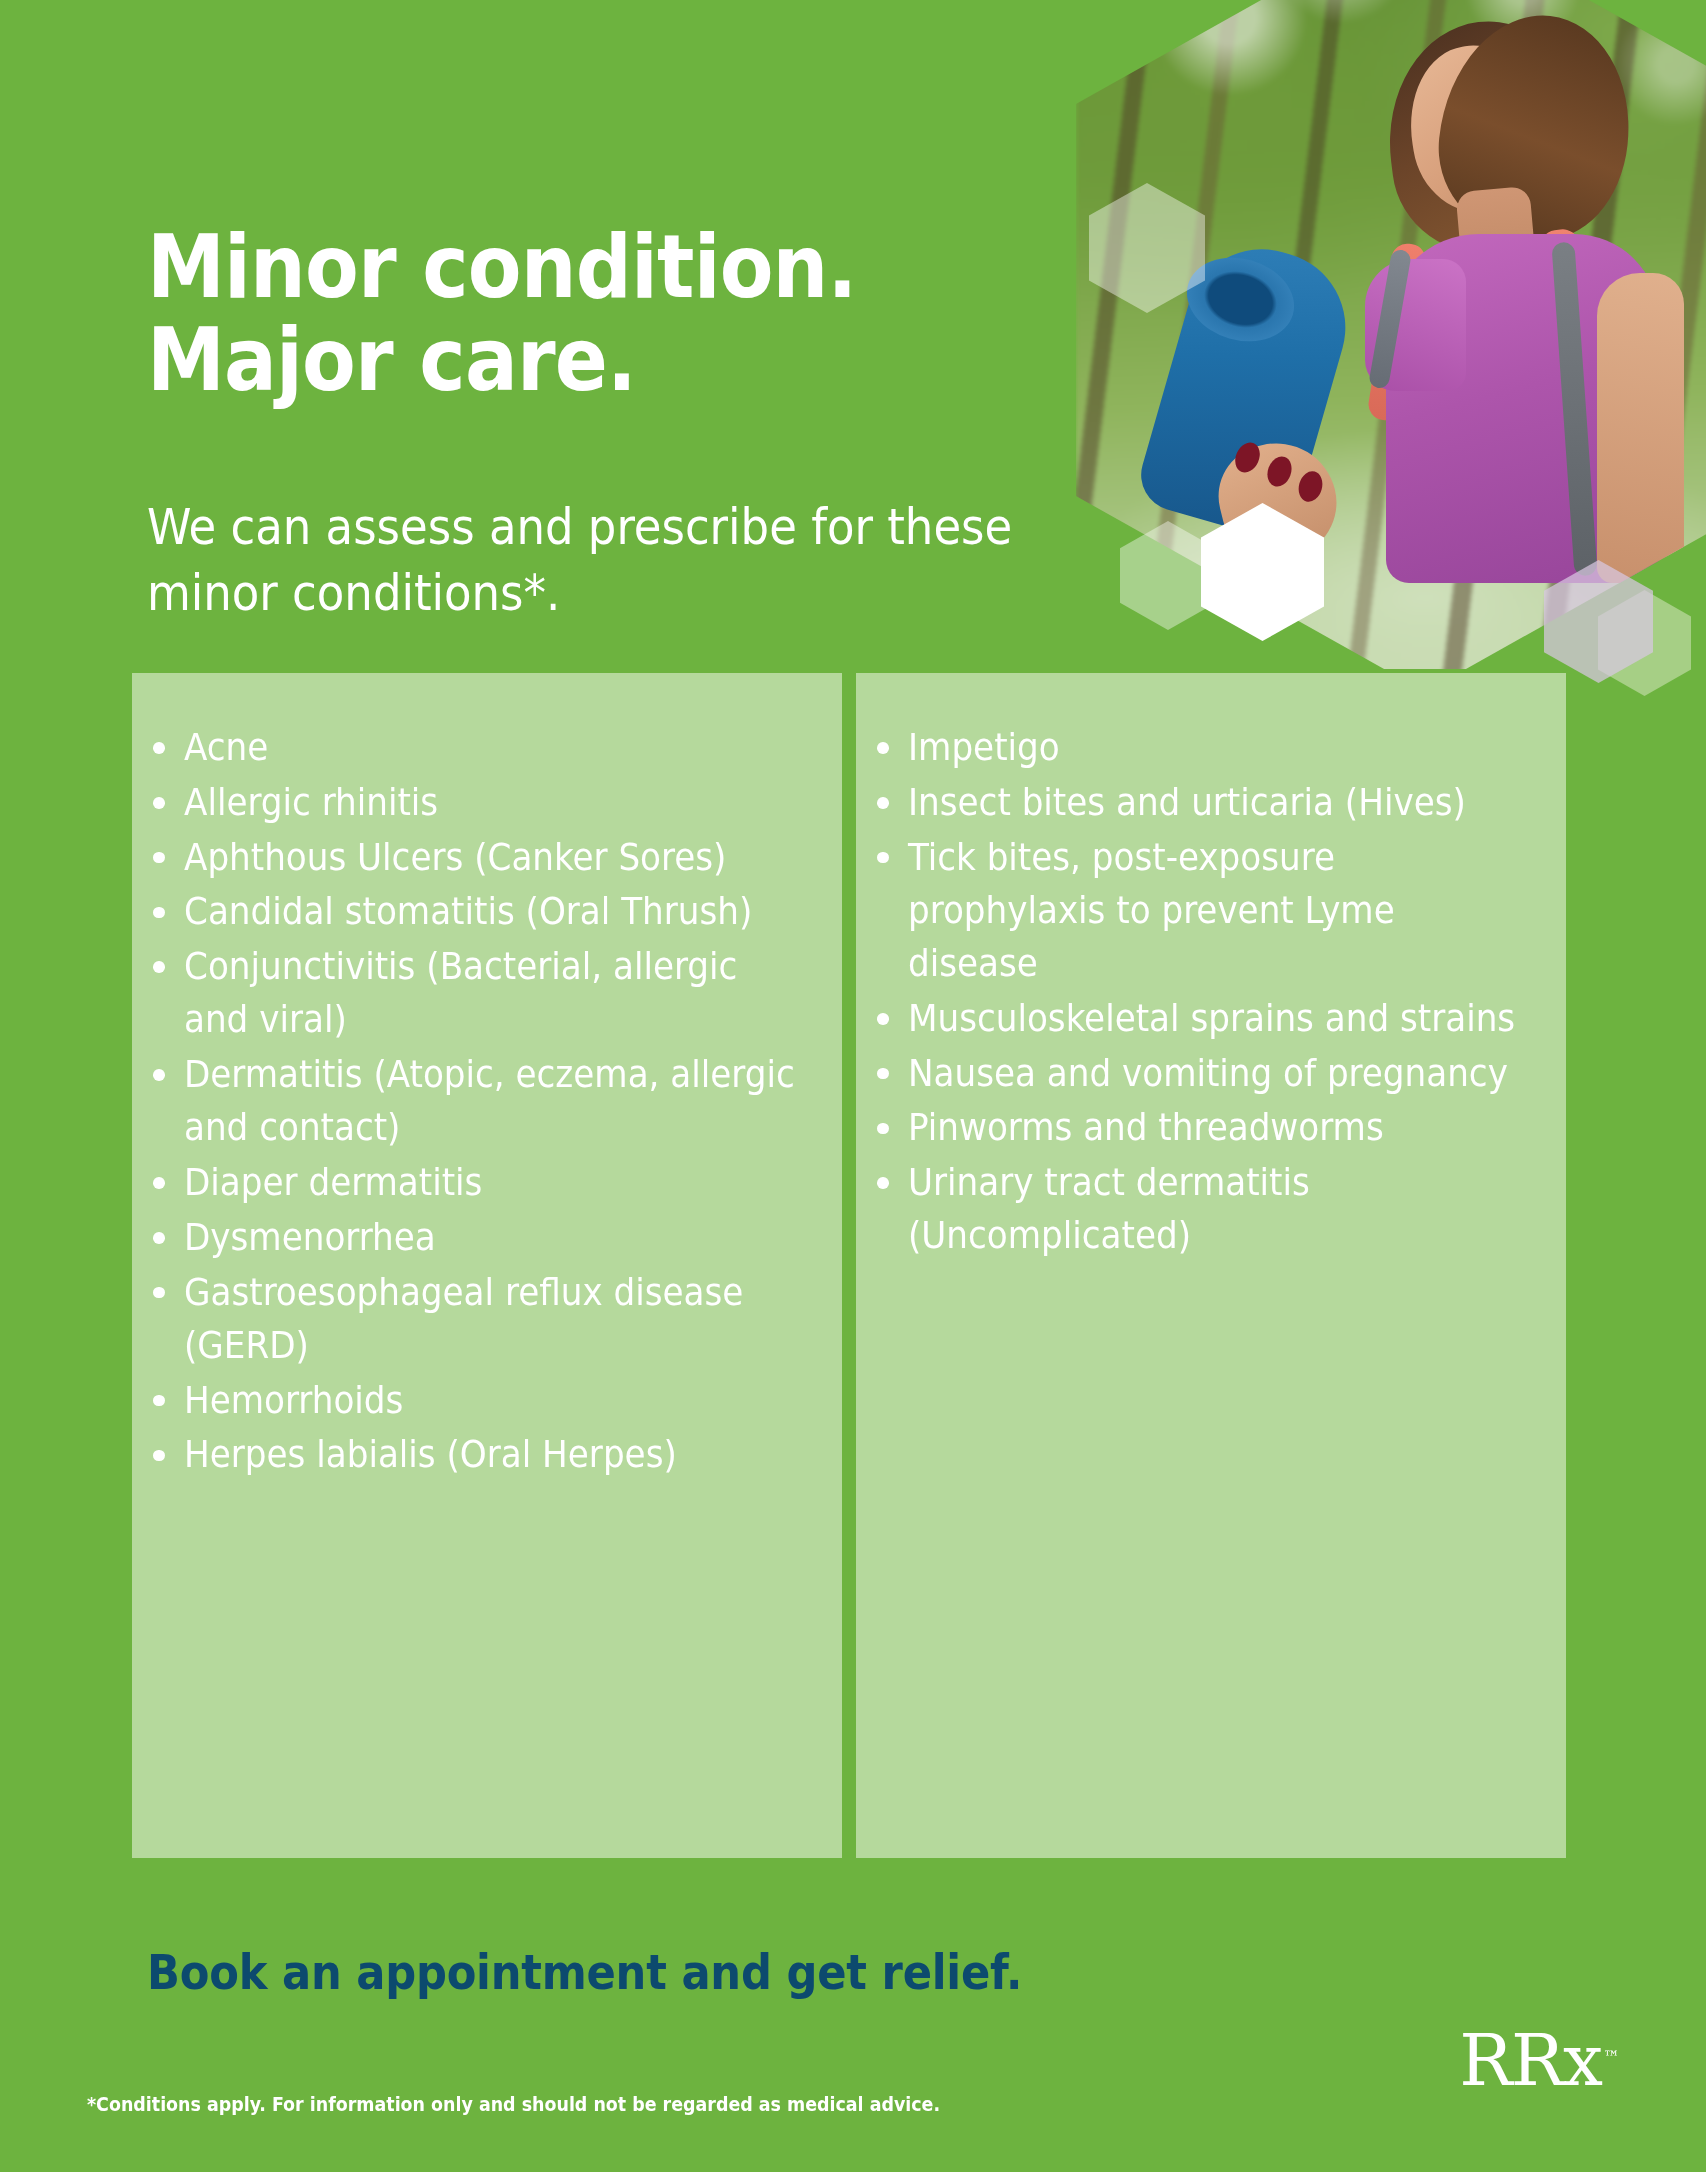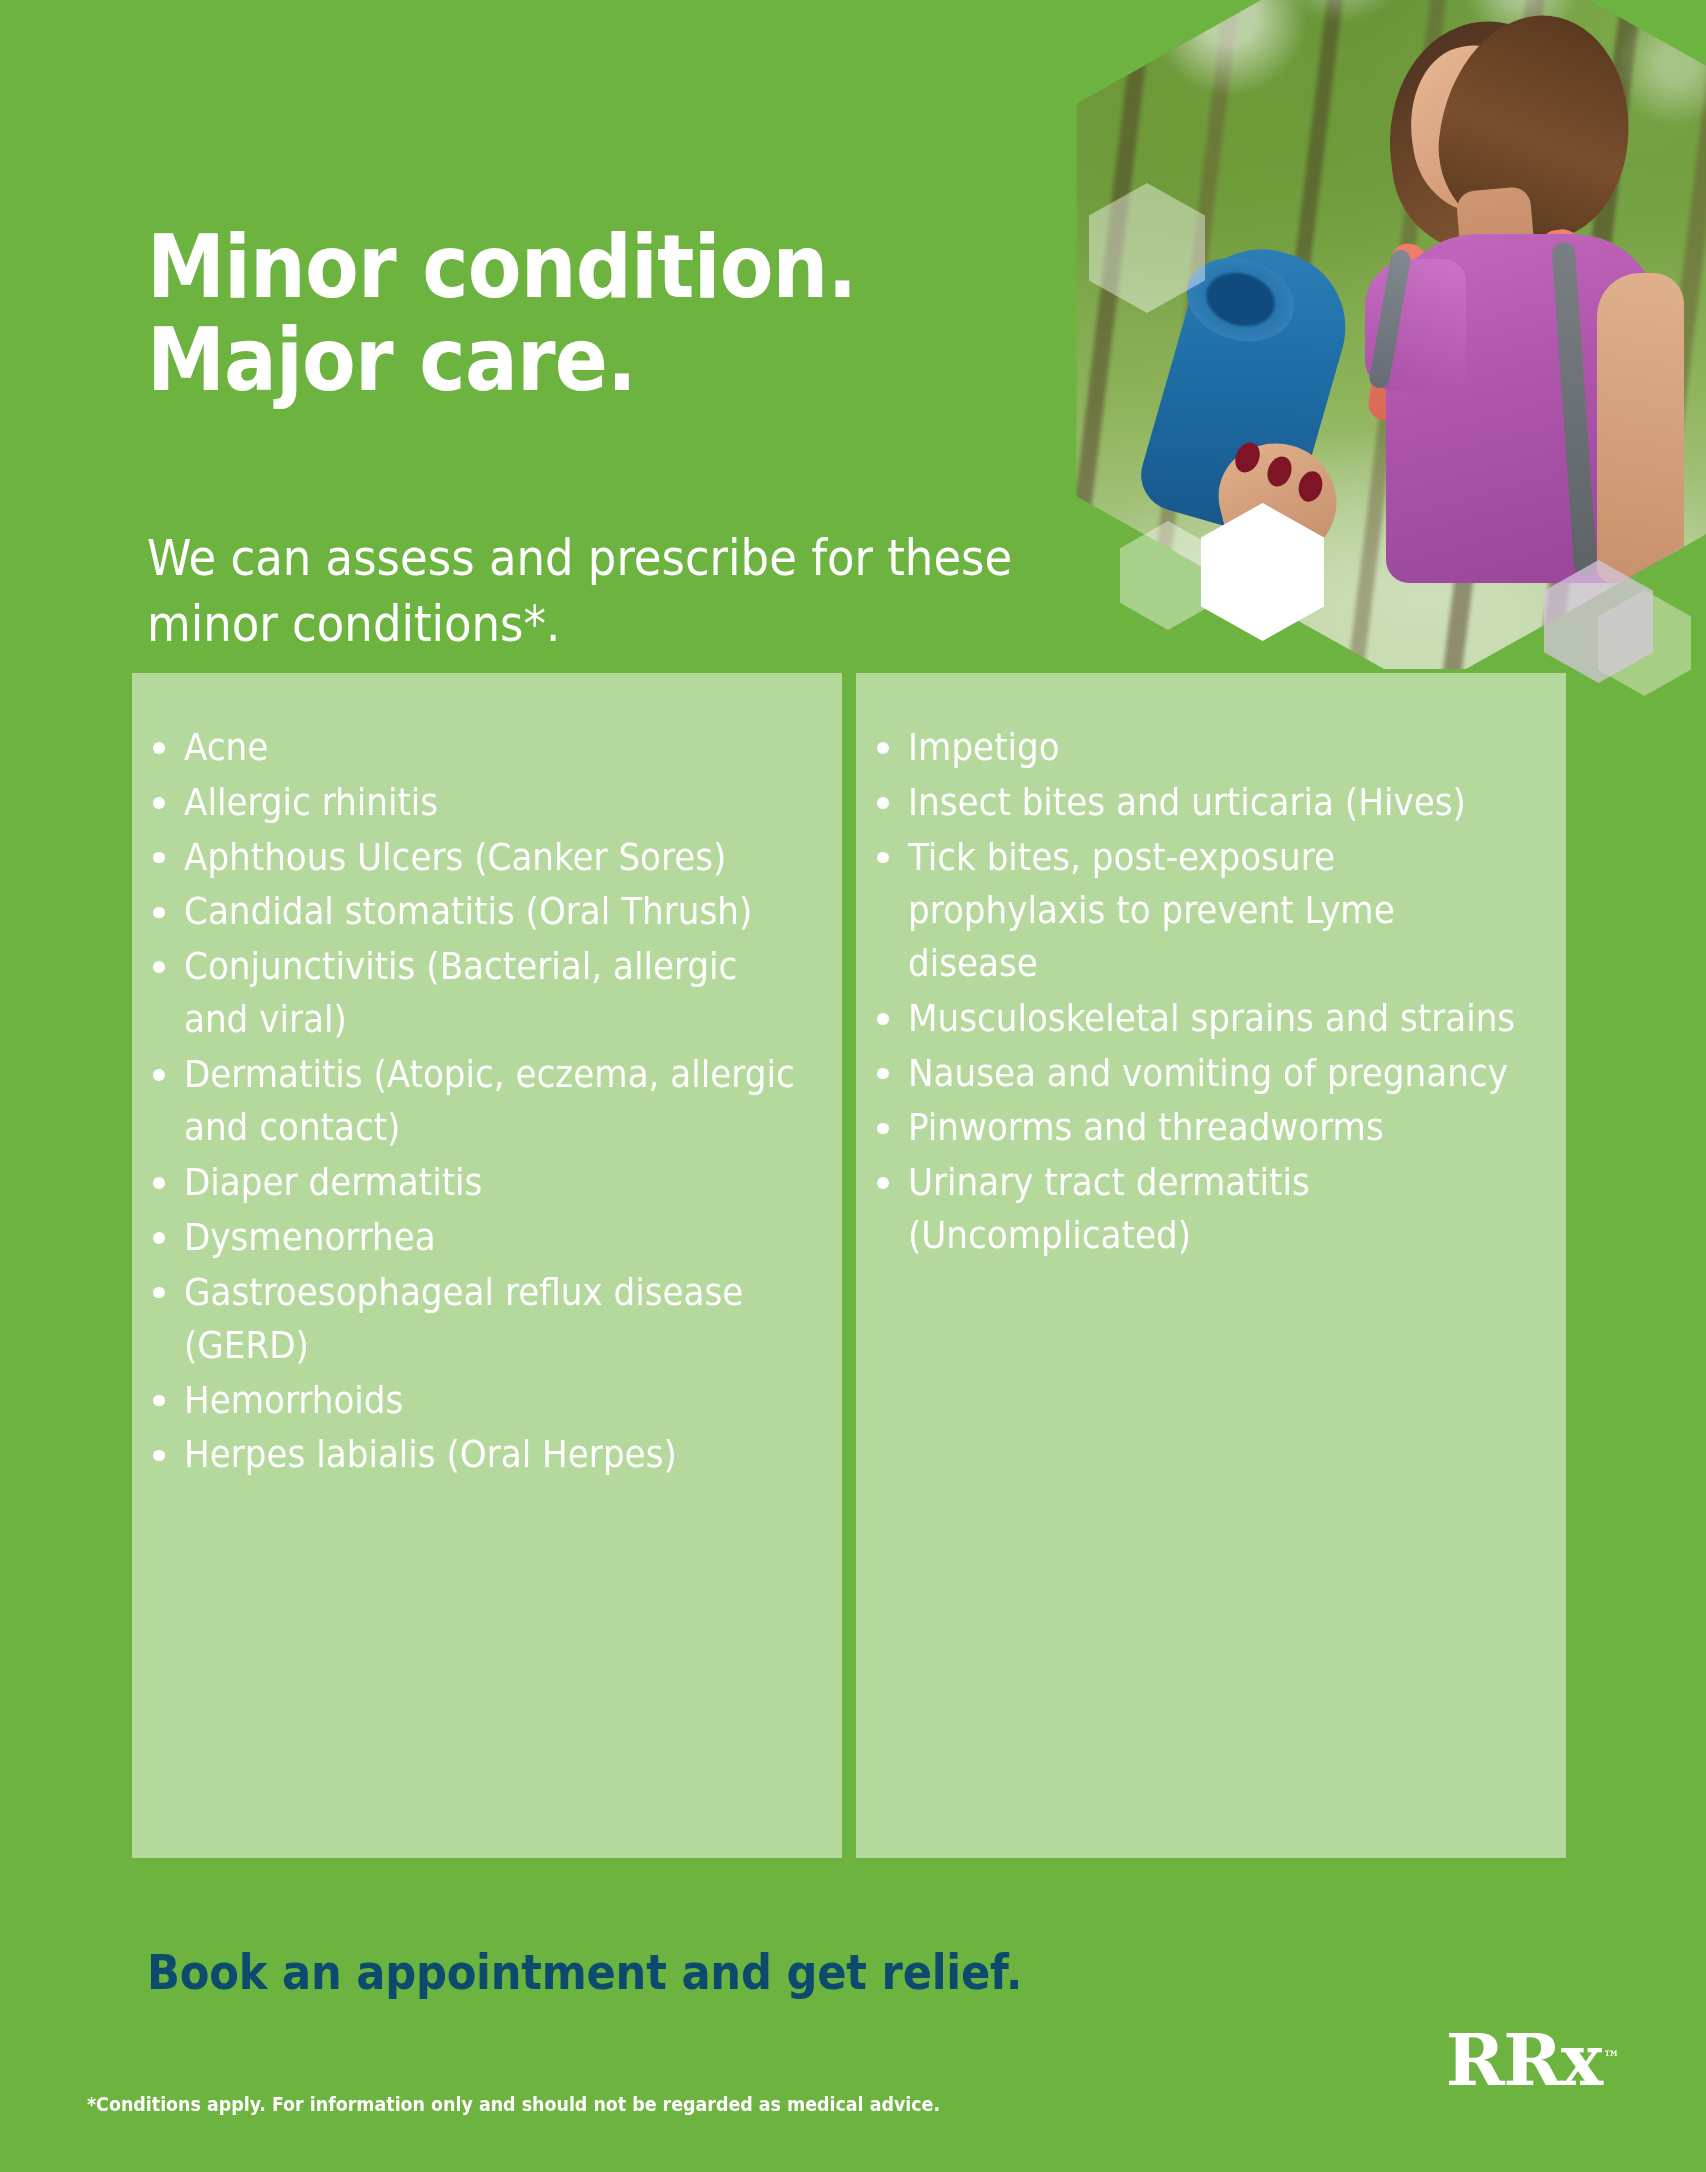--- a/index.html
+++ b/index.html
@@ -91,21 +91,21 @@
   .hex-lav{left:1544px;top:560px;width:109px;height:123px;background:rgba(216,199,226,.72);}
   .hex-lgreen{left:1598px;top:590px;width:93px;height:106px;background:rgba(176,212,146,.85);}
 
   
   .headline{
     position:absolute;left:147px;top:163px;width:931px;
     color:#fff;font-weight:700;font-size:87px;line-height:1.07;
     letter-spacing:-0.8px;font-stretch:condensed;
   }
   .subhead{
-    position:absolute;left:147px;top:475px;width:931px;
+    position:absolute;left:147px;top:444px;width:931px;
     color:#fff;font-weight:400;font-size:50px;line-height:1.32;font-stretch:condensed;
   }
 
   
   .cards{position:absolute;left:132px;top:673px;width:1434px;height:1185px;display:flex;gap:14px;}
   .card{background:#B5D99C;flex:1;padding:48px 31px 0 15px;box-sizing:border-box;}
   .clist{list-style:none;margin:0;padding:0;}
   .clist li{
     position:relative;color:#fff;font-size:38px;line-height:1.40;
     padding-left:37px;margin:0 0 1.6px 0;font-weight:400;font-stretch:condensed;
@@ -116,21 +116,21 @@
   }
 
   
   .cta{
     position:absolute;left:147px;top:1944px;color:#0c4a6e;
     font-size:48px;font-weight:700;font-stretch:condensed;letter-spacing:-0.2px;
   }
   .logo{
     position:absolute;right:87px;top:2025px;color:#fff;
     font-family:"DejaVu Serif","Liberation Serif",serif;
-    font-size:71px;font-weight:700;letter-spacing:-1.6px;line-height:1;
+    font-size:71px;font-weight:400;letter-spacing:-1.6px;line-height:1;
   }
   .logo .tm{font-size:17px;vertical-align:22px;letter-spacing:0;margin-left:1.6px;}
   .disclaimer{
     position:absolute;left:87px;top:2093px;color:#fff;
     font-size:19.4px;font-weight:700;font-stretch:condensed;
   }
 </style>
 </head>
 <body>
 

